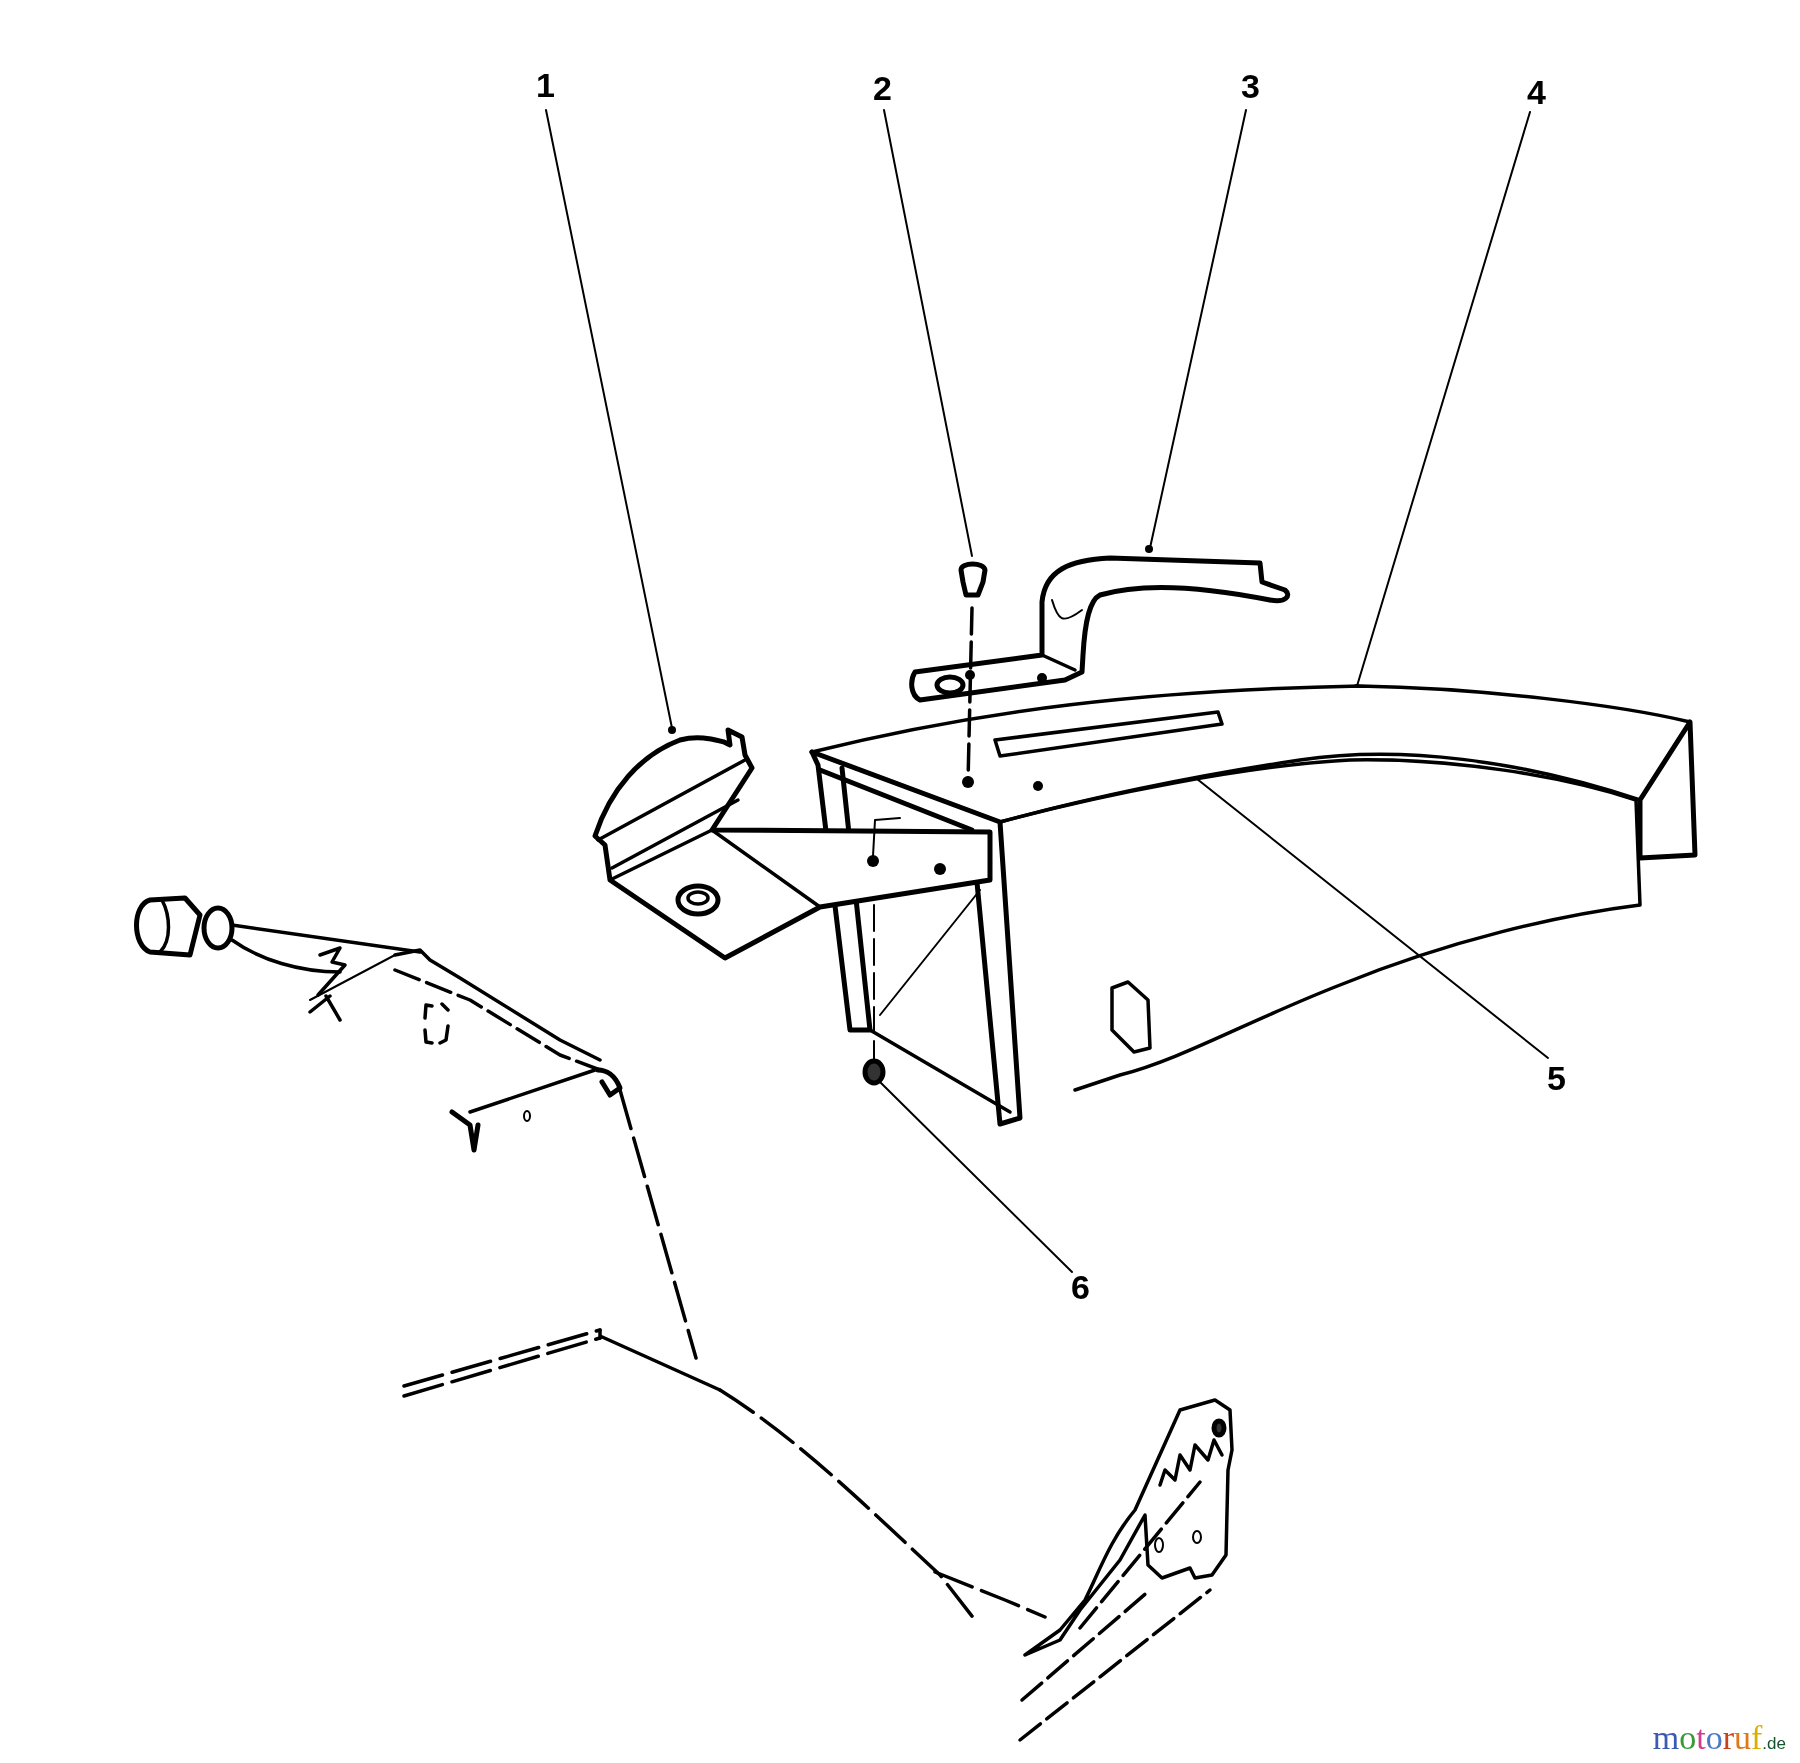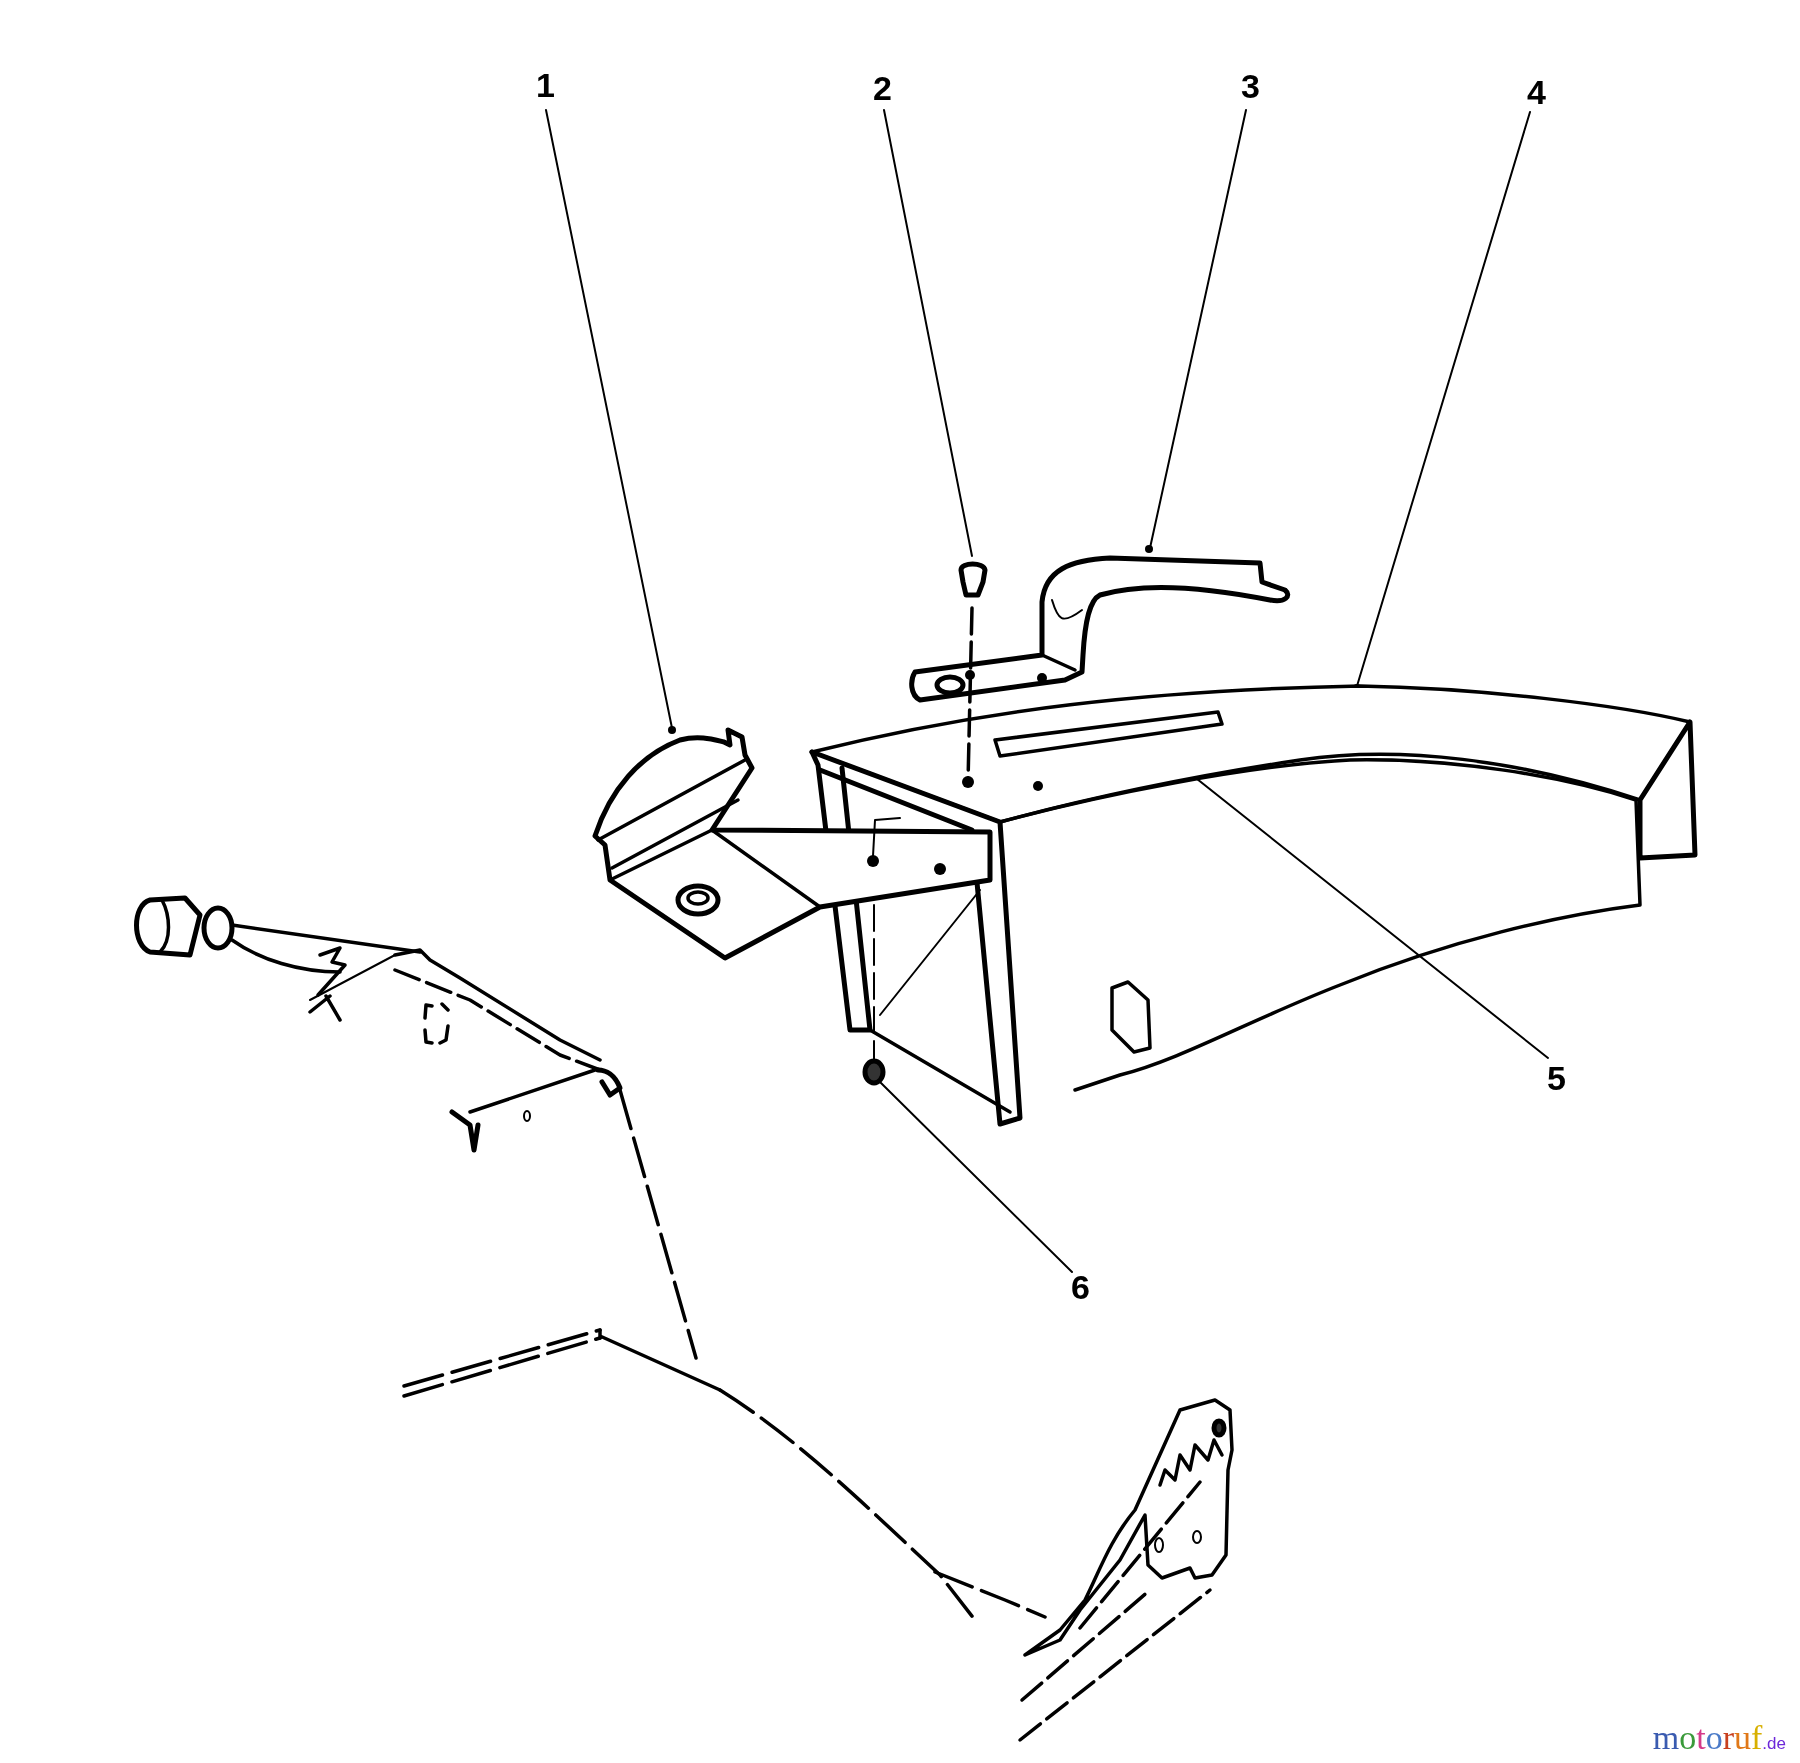--- a/index.html
+++ b/index.html
@@ -9,21 +9,21 @@
   .stroke { fill: none; stroke: #000; stroke-linecap: round; stroke-linejoin: round; }
   .thin { stroke-width: 2; }
   .med { stroke-width: 3.5; }
   .thick { stroke-width: 5; }
   .dash { stroke-dasharray: 40 10; }
   .dash2 { stroke-dasharray: 26 8; }
   .fillw { fill: #fff; }
   .dot { fill: #000; }
   #watermark { position: absolute; right: 14px; bottom: 6px; font-family: "Liberation Serif", serif; font-size: 34px; letter-spacing: 0px; }
   #watermark span { display: inline-block; }
-  #watermark .tld { font-family: "Liberation Sans", sans-serif; font-size: 17px; color: #6d28d9; }
+  #watermark .tld { font-family: "Liberation Sans", sans-serif; font-size: 17px; color: #14532d; }
 </style>
 </head>
 <body>
 
 <svg id="diagram" viewBox="0 0 1800 1763" xmlns="http://www.w3.org/2000/svg">
 
   <g>
     <line class="stroke thin" x1="546" y1="110" x2="672" y2="728"></line>
     <circle class="dot" cx="672" cy="730" r="4"></circle>
     <line class="stroke thin" x1="884" y1="110" x2="972" y2="556"></line>

